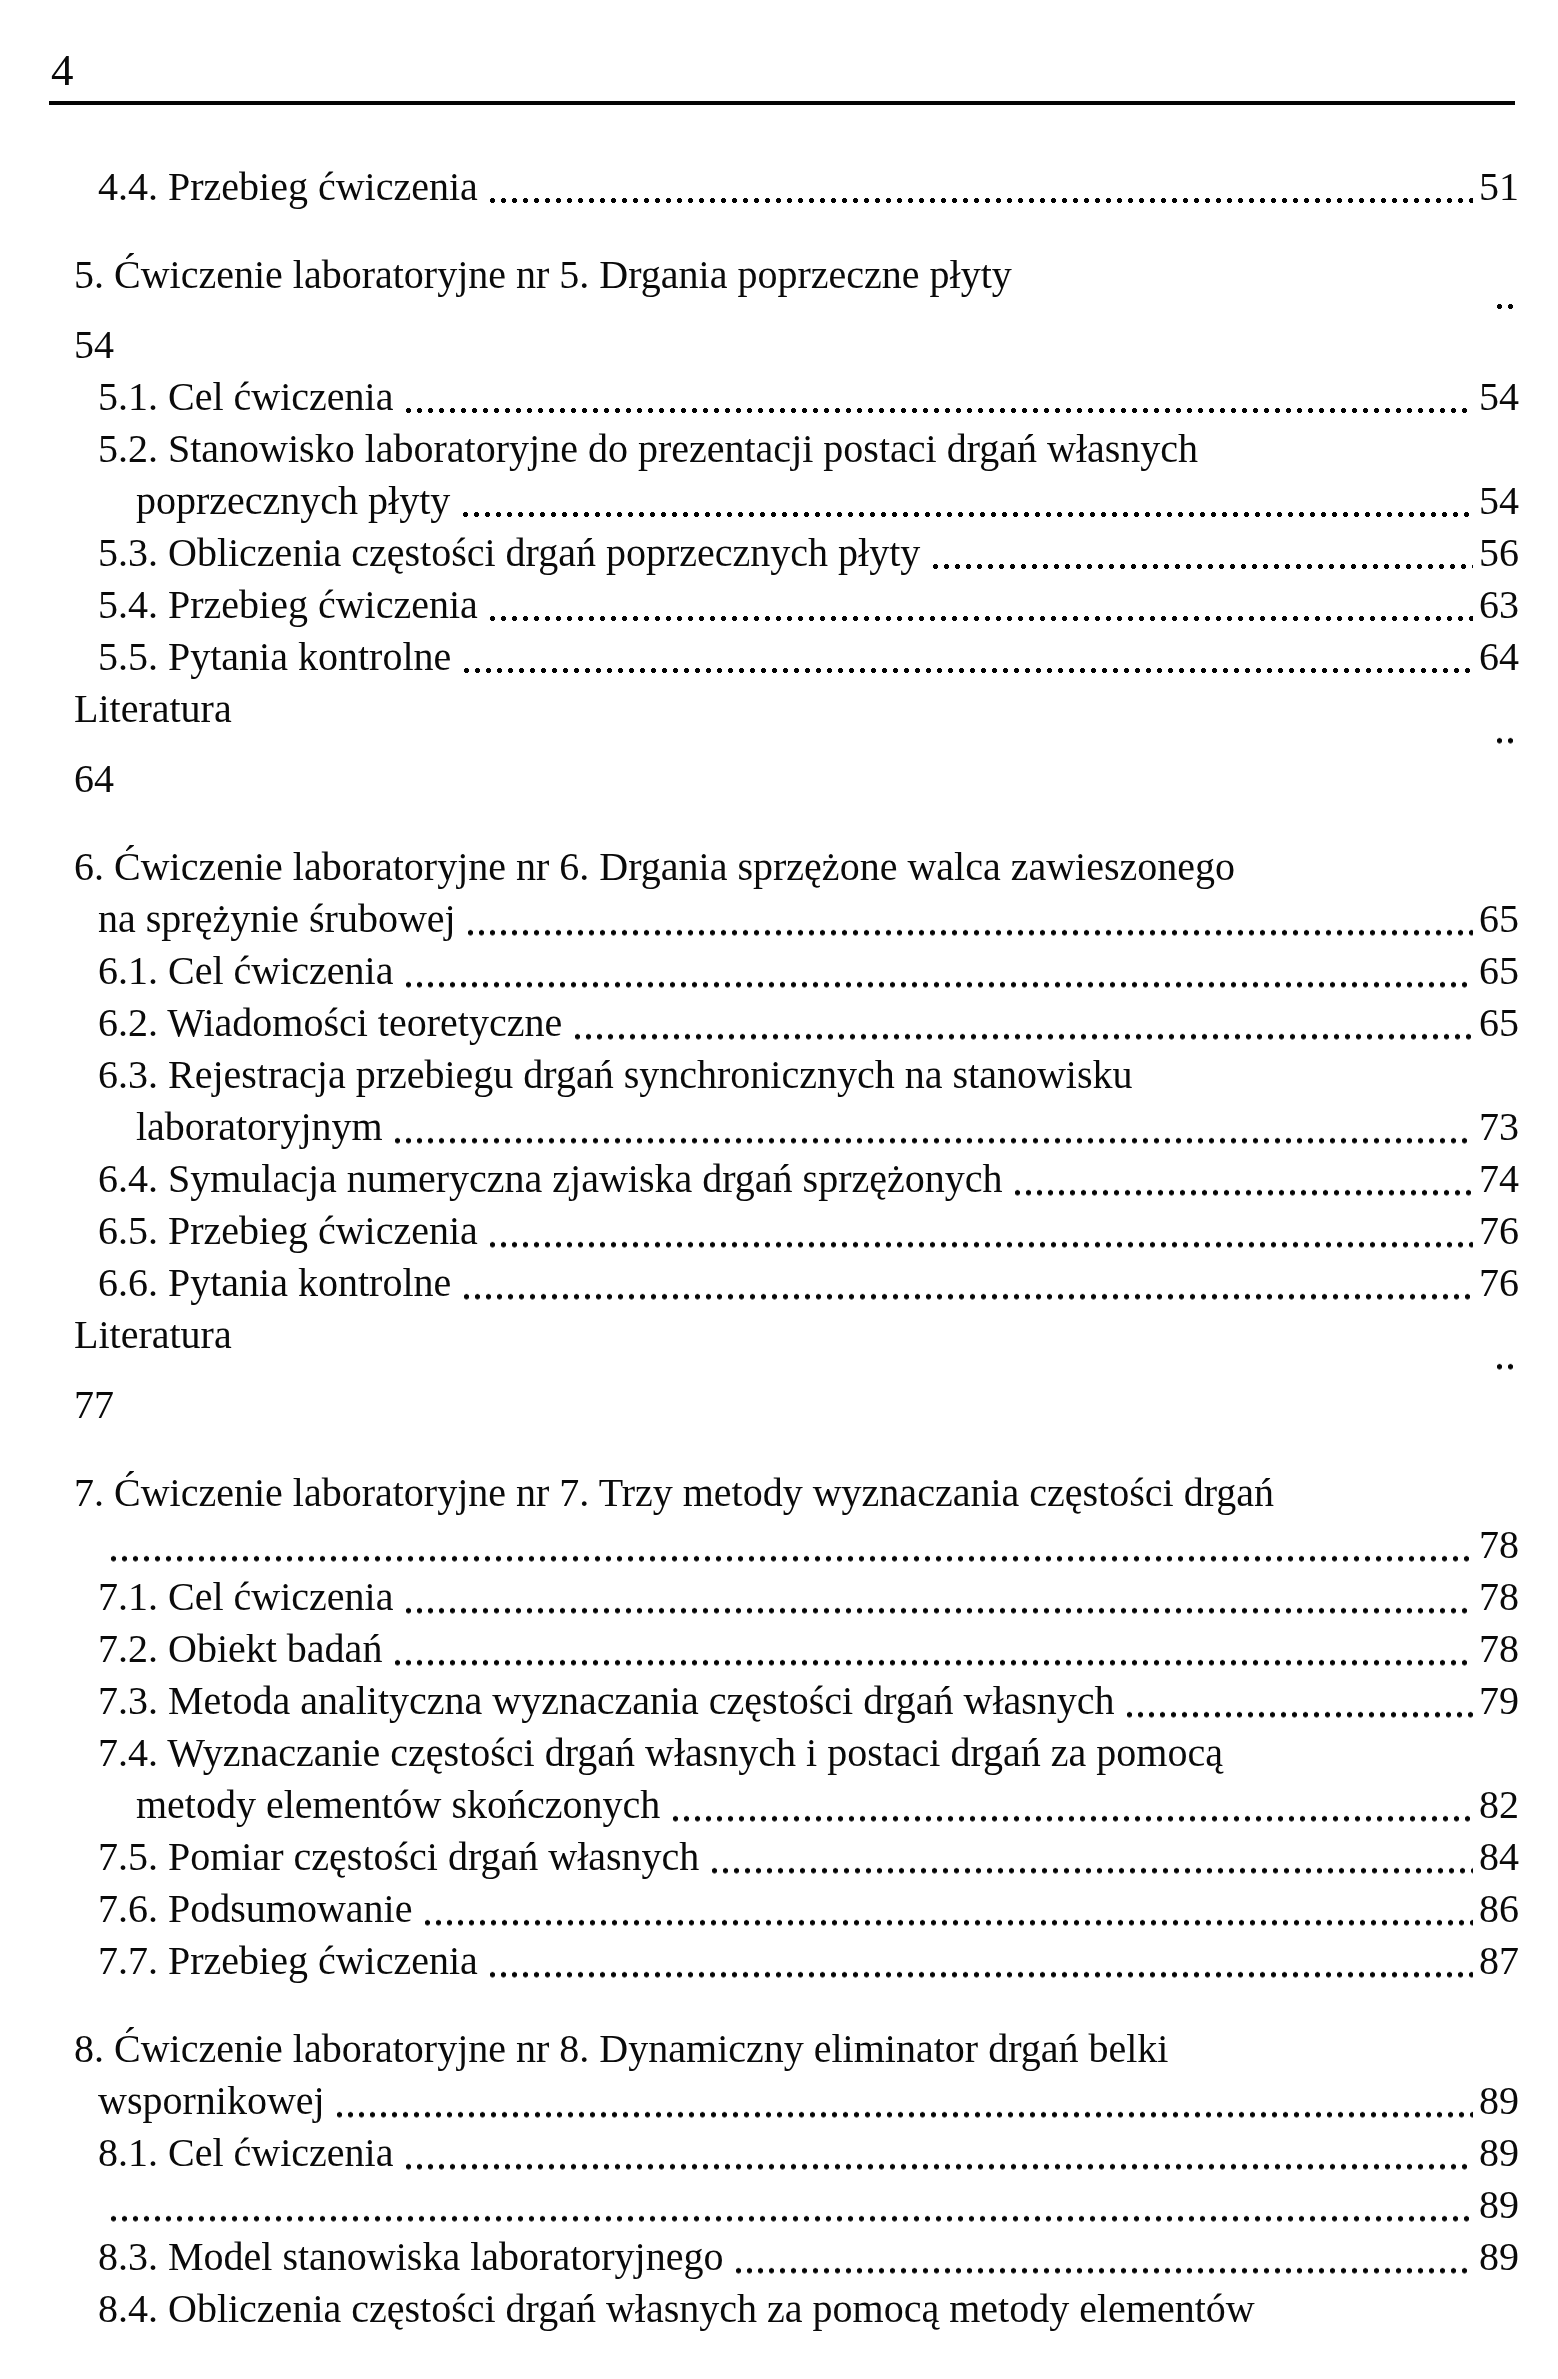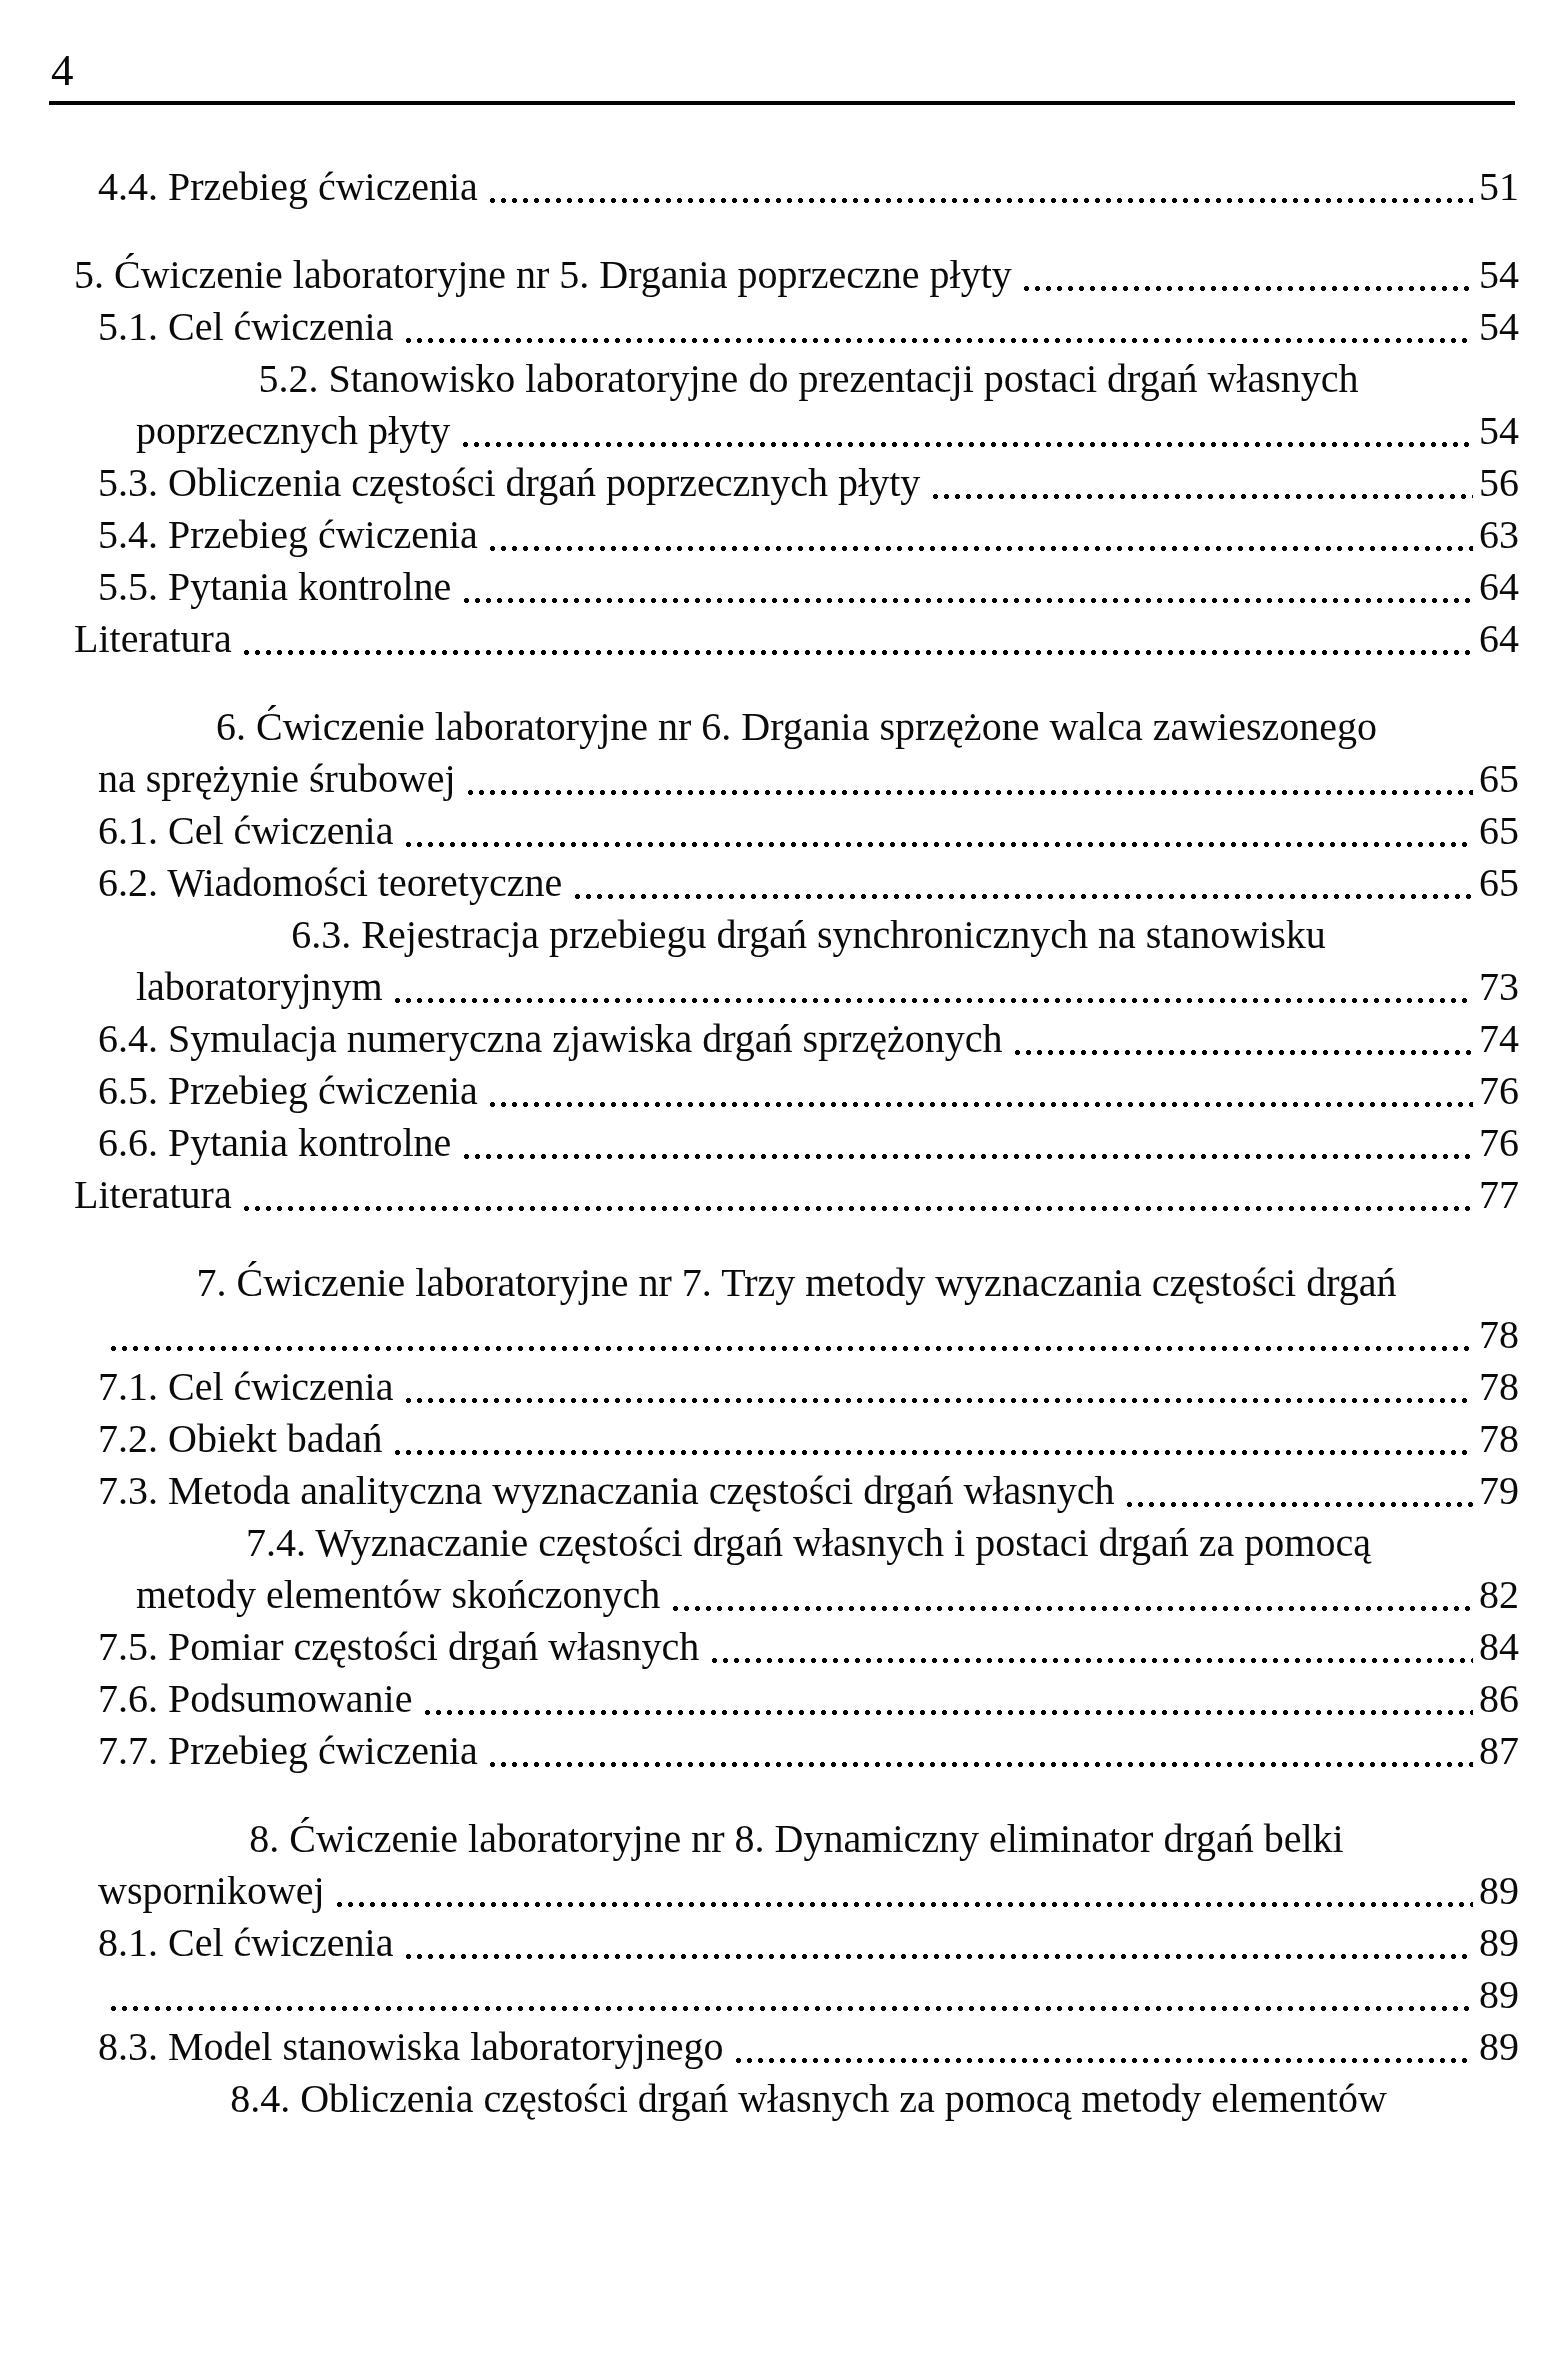--- a/index.html
+++ b/index.html
@@ -32,24 +32,23 @@
   }
   .toc {
     padding: 49px 40px 0 74px;
     font-size: 40px;
   }
   .row {
     display: flex;
     align-items: baseline;
     line-height: 52px;
     white-space: nowrap;
-    justify-content: center;
   }
   .row.gap { margin-top: 36px; }
-  .row.i0 { padding-left: 0; }
+  .row.i0 { padding-left: 0; flex-direction: column; }
   .row.i1 { padding-left: 24px; }
   .row.i2 { padding-left: 62px; }
   .label { flex: 0 0 auto; }
   .dots {
     flex: 1 1 auto;
     align-self: flex-end;
     height: 11.4px;
     margin: 0 5.7px 6.7px 9.5px;
     background-image: radial-gradient(circle, #050505 2.3px, rgba(0,0,0,0) 2.9px);
     background-size: 11px 11.4px;

